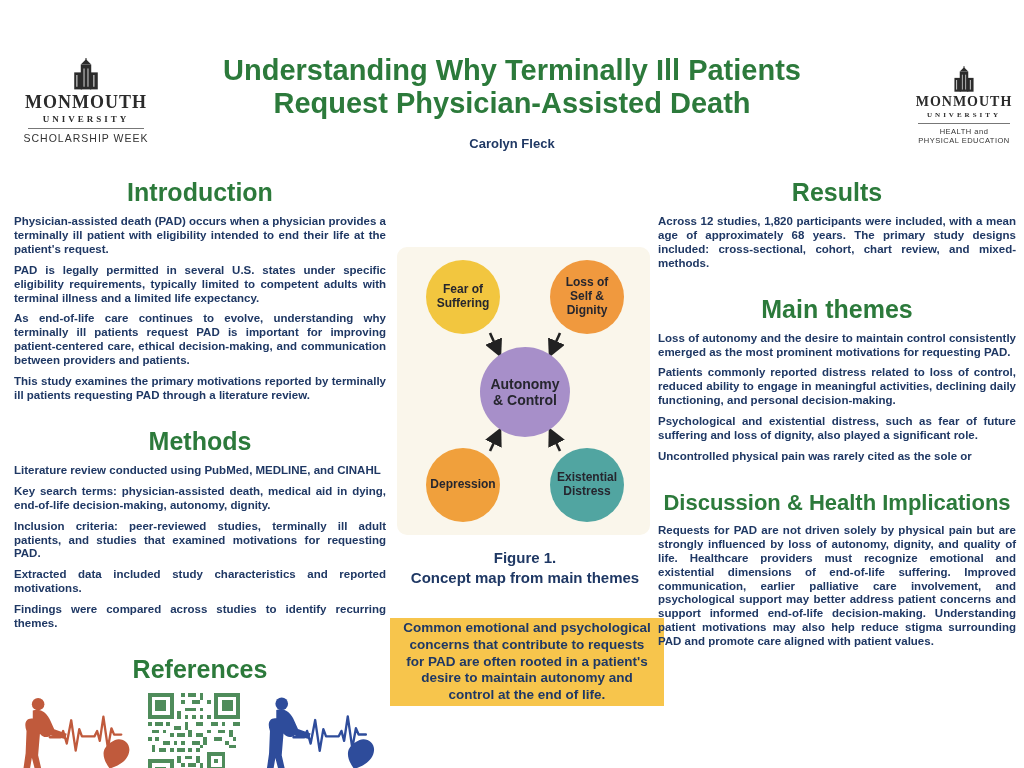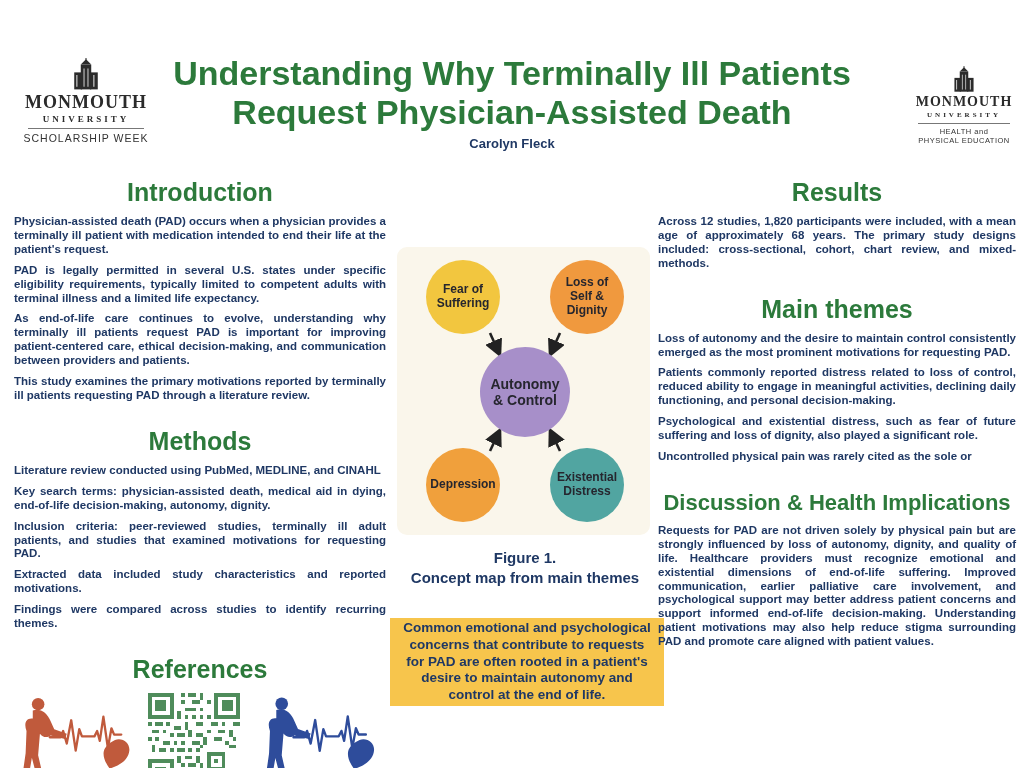--- a/index.html
+++ b/index.html
@@ -1,21 +1,21 @@
 <!DOCTYPE html>
 <html><head>
 <meta charset="utf-8">
 <style>
   html,body{margin:0;padding:0;background:#ffffff;}
   #poster{position:relative;width:1024px;height:768px;background:#ffffff;overflow:hidden;
           font-family:"Liberation Sans", sans-serif;}
 
   
   .title{position:absolute;left:162px;top:54px;width:700px;text-align:center;
-         color:#2c7a3b;font-weight:bold;font-size:34px;line-height:1.14;}
+         color:#2c7a3b;font-weight:bold;font-size:29px;line-height:1.14;}
   .author{position:absolute;left:162px;top:136px;width:700px;text-align:center;
           color:#1f3864;font-weight:bold;font-size:13px;}
   .logo{position:absolute;text-align:center;color:#2b2b2b;}
   .logo-left{left:22px;top:58px;width:128px;}
   .logo-right{left:912px;top:66px;width:104px;}
   .logo svg{display:block;margin:0 auto;}
   .logo .lg1{font-family:"Liberation Serif", serif;font-weight:bold;letter-spacing:1px;}
   .logo-left .lg1{font-size:18px;}
   .logo-right .lg1{font-size:14px;}
   .logo .lg2{font-family:"Liberation Serif", serif;font-weight:bold;letter-spacing:3px;}
@@ -112,21 +112,21 @@
     <div class="lg2">UNIVERSITY</div>
     <div class="rule"></div>
     <div class="tag">
       <div>HEALTH and</div>
       <div>PHYSICAL EDUCATION</div>
     </div>
   </div>
 
   <div class="col col-left">
     <h2 class="sec-h">Introduction</h2>
-    <p class="para">Physician-assisted death (PAD) occurs when a physician provides a terminally ill patient with medication intended to end their life at the patient's request.</p>
+    <p class="para">Physician-assisted death (PAD) occurs when a physician provides a terminally ill patient with eligibility intended to end their life at the patient's request.</p>
     <p class="para">PAD is legally permitted in several U.S. states under specific eligibility requirements, typically limited to competent adults with terminal illness and a limited life expectancy.</p>
     <p class="para">As end-of-life care continues to evolve, understanding why terminally ill patients request PAD is important for improving patient-centered care, ethical decision-making, and communication between providers and patients.</p>
     <p class="para">This study examines the primary motivations reported by terminally ill patients requesting PAD through a literature review.</p>
 
     <h2 class="sec-h mt">Methods</h2>
     <p class="para">Literature review conducted using PubMed, MEDLINE, and CINAHL</p>
     <p class="para">Key search terms: physician-assisted death, medical aid in dying, end-of-life decision-making, autonomy, dignity.</p>
     <p class="para">Inclusion criteria: peer-reviewed studies, terminally ill adult patients, and studies that examined motivations for requesting PAD.</p>
     <p class="para">Extracted data included study characteristics and reported motivations.</p>
     <p class="para">Findings were compared across studies to identify recurring themes.</p>

